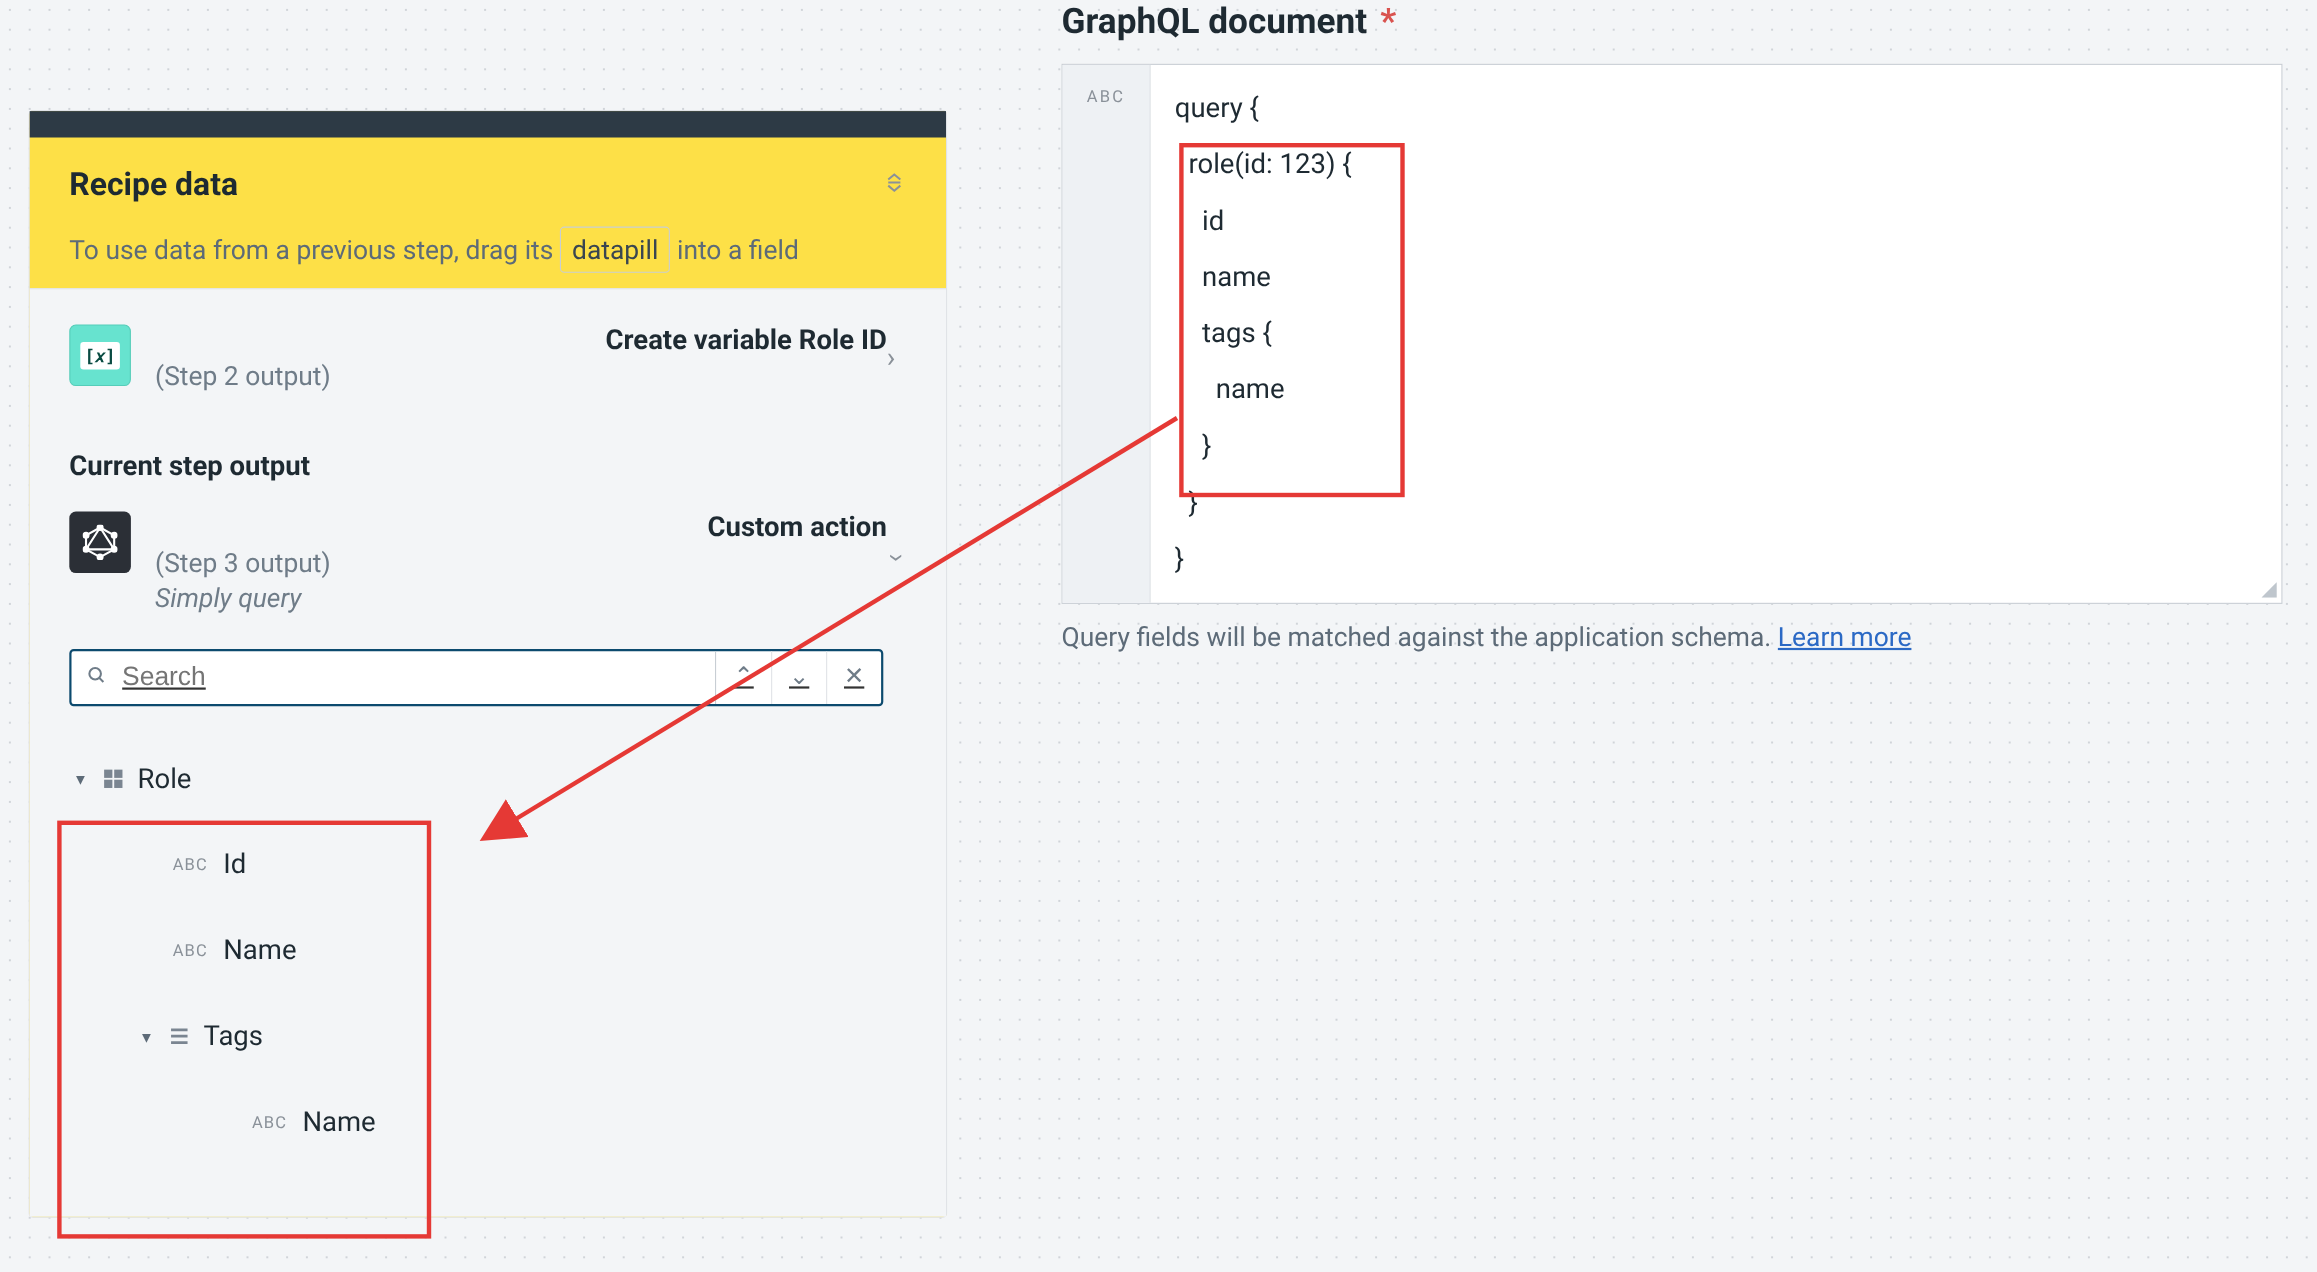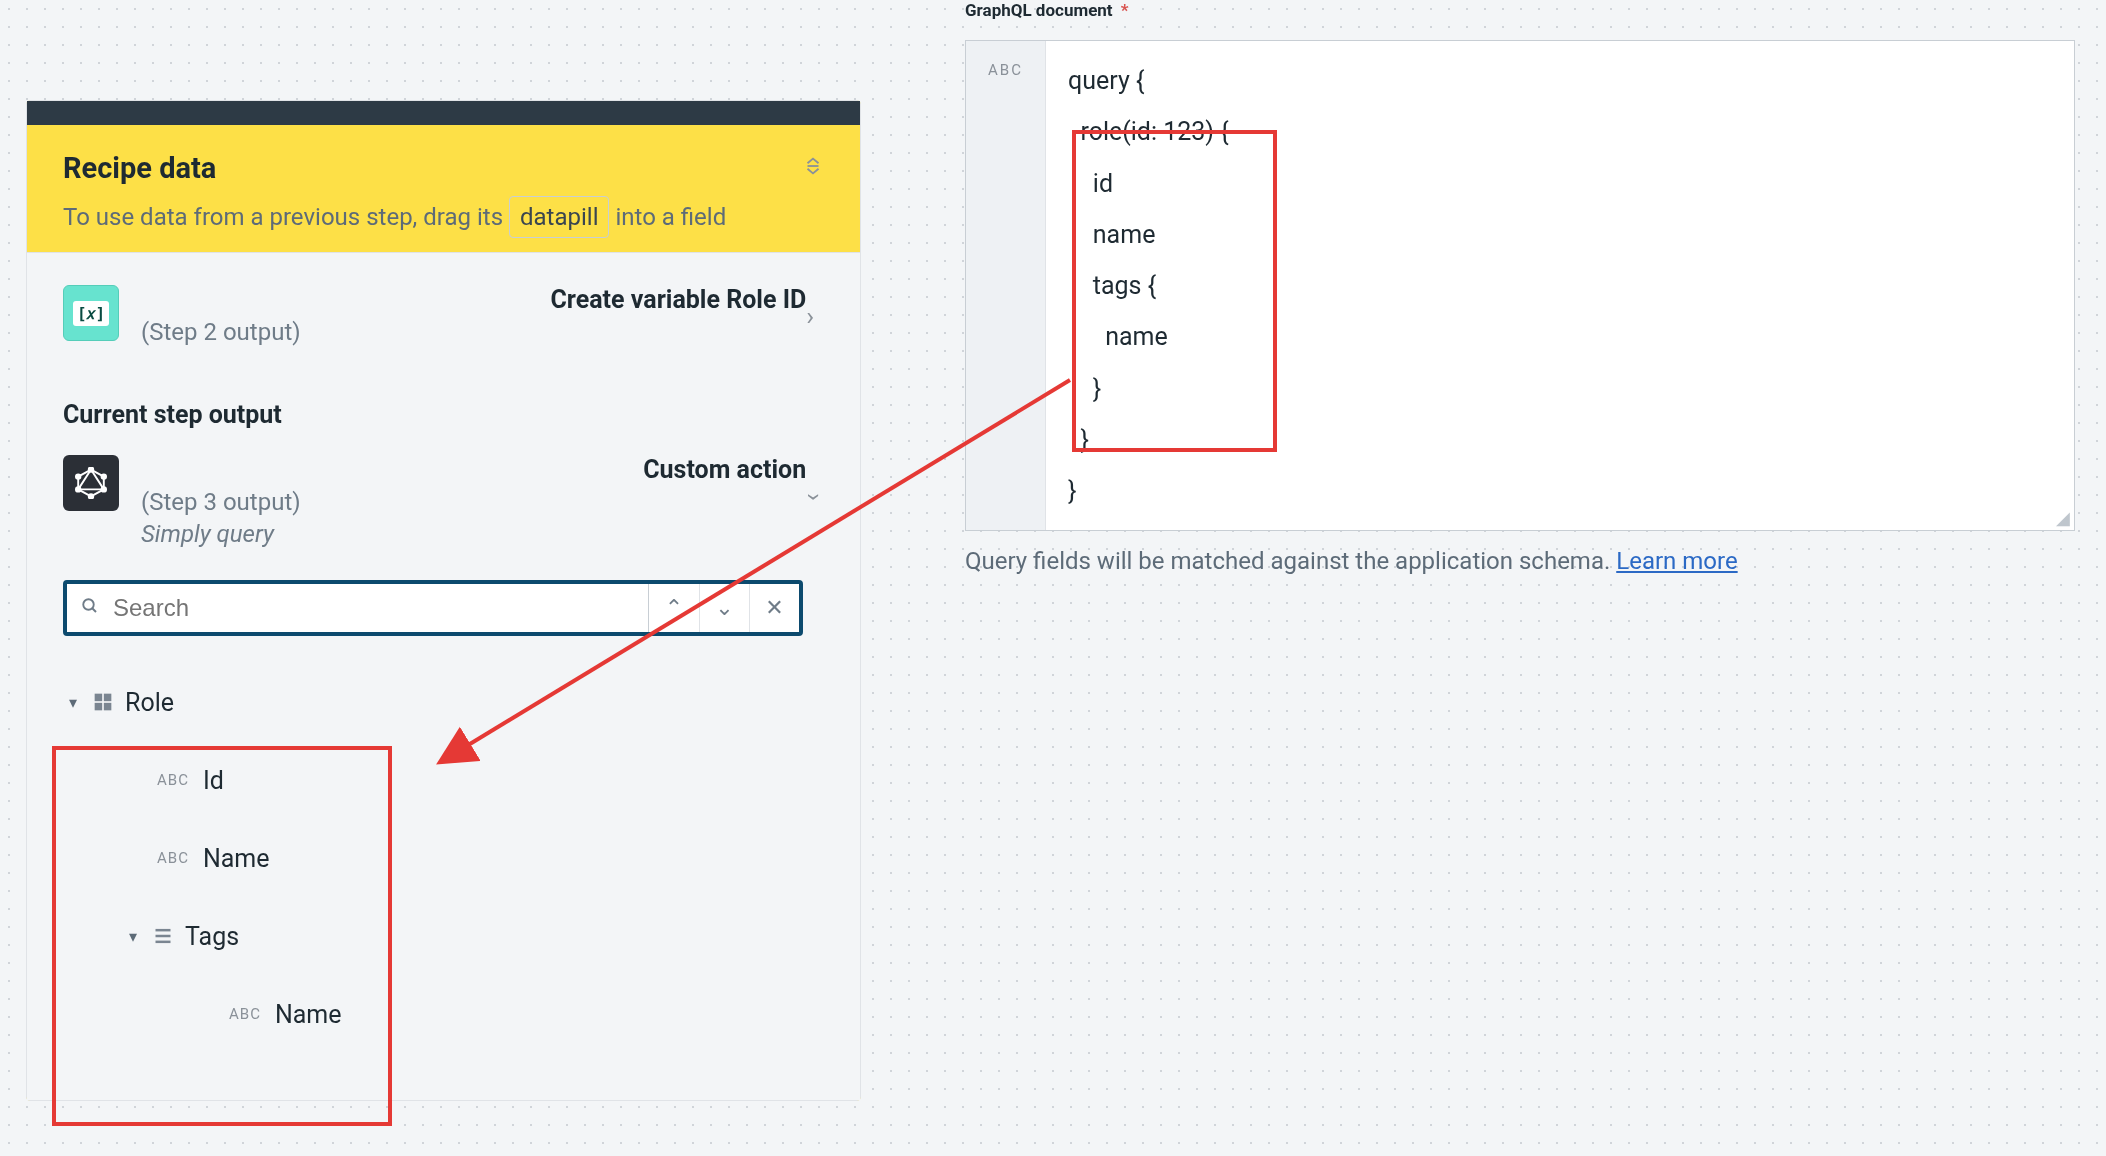--- a/index.html
+++ b/index.html
@@ -40,21 +40,21 @@
 }
 .panel-header .drag-icon {
   float: right;
   color: #8a9199;
   font-size: 22px;
   padding-top: 4px;
 }
 .panel-header .sub {
   font-size: 24px;
   color: #5d6b78;
-  margin-top: 11px;
+  margin-top: 21px;
   line-height: 1.5;
 }
 .pill {
   display: inline-block;
   border: 1px solid #c8ced4;
   border-radius: 4px;
   padding: 2px 10px;
   color: #3a4650;
 }
 
@@ -111,25 +111,26 @@
   font-size: 25px;
   font-weight: 700;
   color: #1e2a32;
   margin: 48px 0 20px 0;
 }
 
 
 .search-wrap {
   display: flex;
   width: 740px;
-  border: 4px solid #0c4a6e;
+  border: 2px solid #0c4a6e;
   border-radius: 4px;
   background: #fff;
   align-items: center;
   margin-top: 26px;
+  text-decoration: underline;
 }
 .search-wrap .mag {
   font-size: 20px;
   color: #6f7c88;
   padding: 0 14px;
 }
 .search-wrap input {
   flex: 1;
   border: none;
   outline: none;
@@ -205,21 +206,21 @@
 }
 
 
 .right-area {
   position: absolute;
   left: 965px;
   top: 0;
   width: 1110px;
 }
 .field-label {
-  font-size: 17px;
+  font-size: 32px;
   font-weight: 700;
   color: #1e2a32;
 }
 .field-label .req { color: #d9534f; margin-left: 4px; }
 
 .code-editor {
   margin-top: 20px;
   border: 1px solid #c8ced4;
   background: #fff;
   display: flex;

